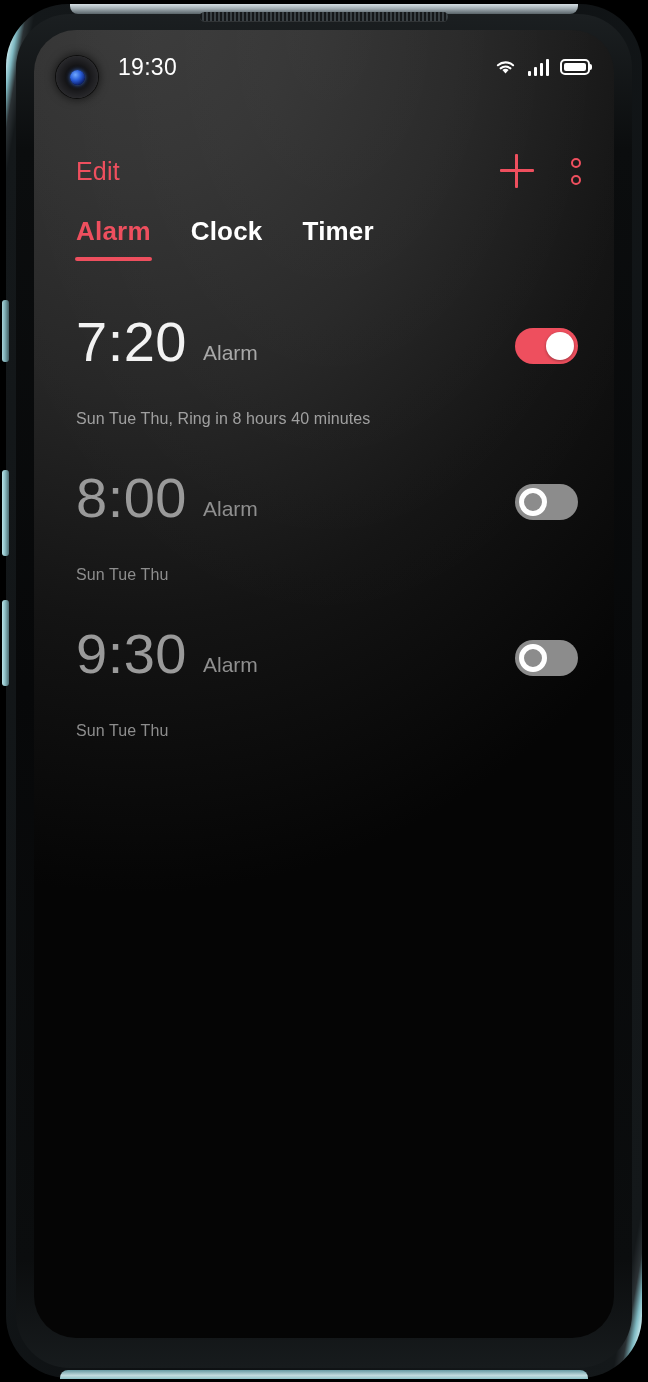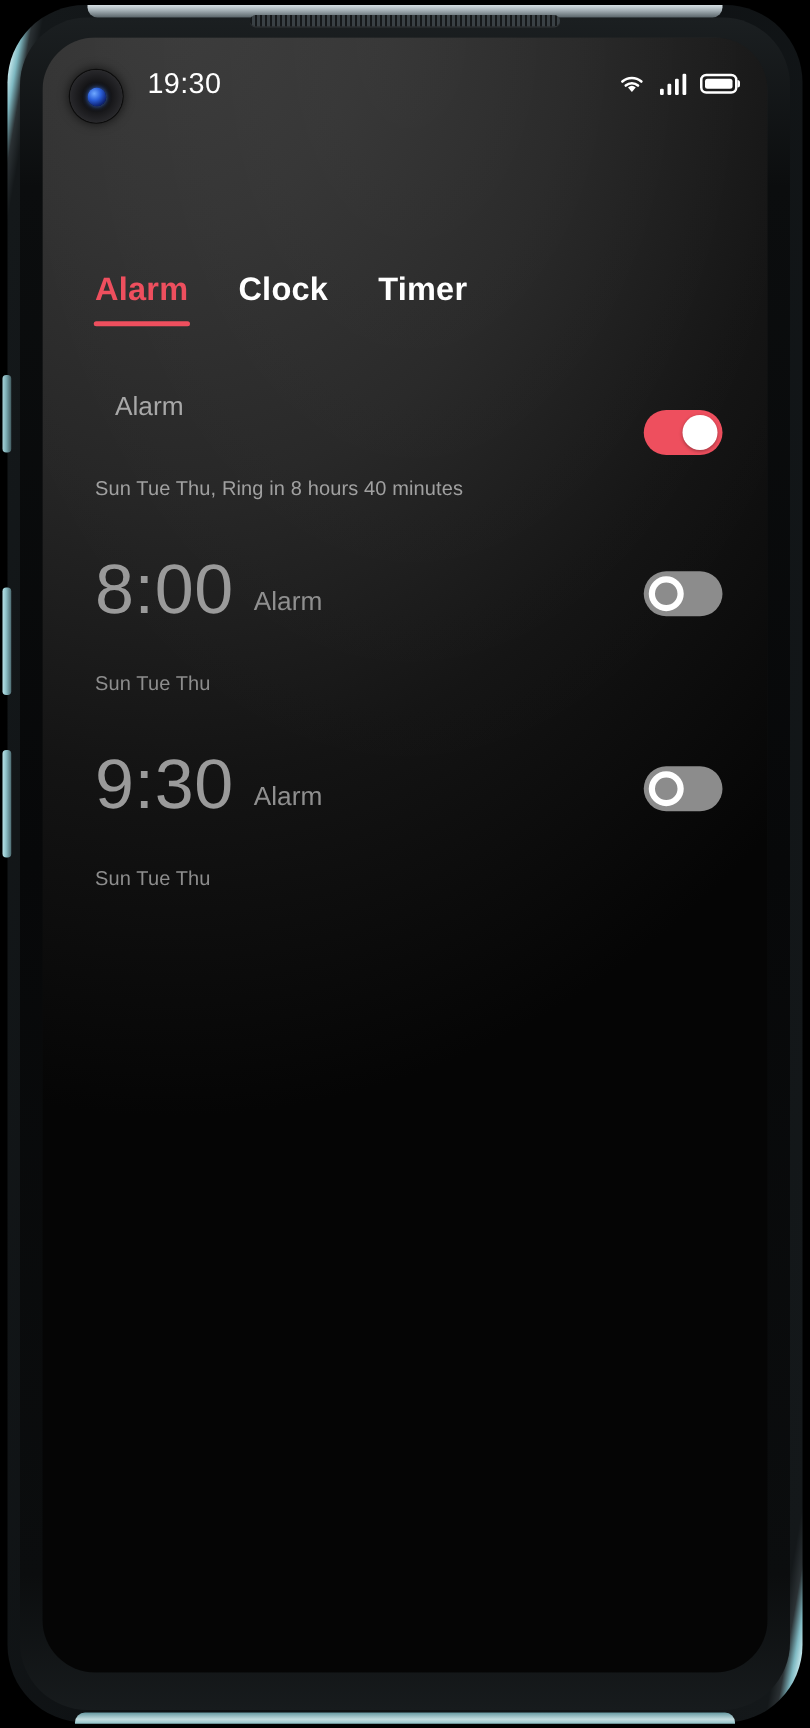--- a/index.html
+++ b/index.html
@@ -286,38 +286,50 @@
             <span></span>
             <span></span>
         </div>
 
         <div class="battery">
           <div class="battery-fill"></div>
         </div>
       </div>
     </div>
 
+    <div class="action-bar">
+      <button class="edit-btn">Edit</button>
+
+      <div class="action-right">
+        <div class="add-btn"></div>
+        <div class="more-btn">
+          <i></i>
+          <i></i>
+        </div>
+      </div>
+    </div>
 
     <div class="tabs">
       <button class="tab active">
         <span>Alarm</span>
         <span class="tab-underline"></span>
       </button>
       <button class="tab">
         <span>Clock</span>
       </button>
       <button class="tab">
         <span>Timer</span>
       </button>
     </div>
 
     <div class="alarm-list">
 
       <div class="alarm-row">
         <div class="alarm-main">
+          <span class="alarm-time">7:20</span>
           <span class="alarm-label">Alarm</span>
         </div>
         <div class="alarm-sub">Sun Tue Thu, Ring in 8 hours 40 minutes</div>
         <div class="toggle on">
           <div class="knob-solid"></div>
         </div>
       </div>
 
       <div class="alarm-row off">
         <div class="alarm-main">

